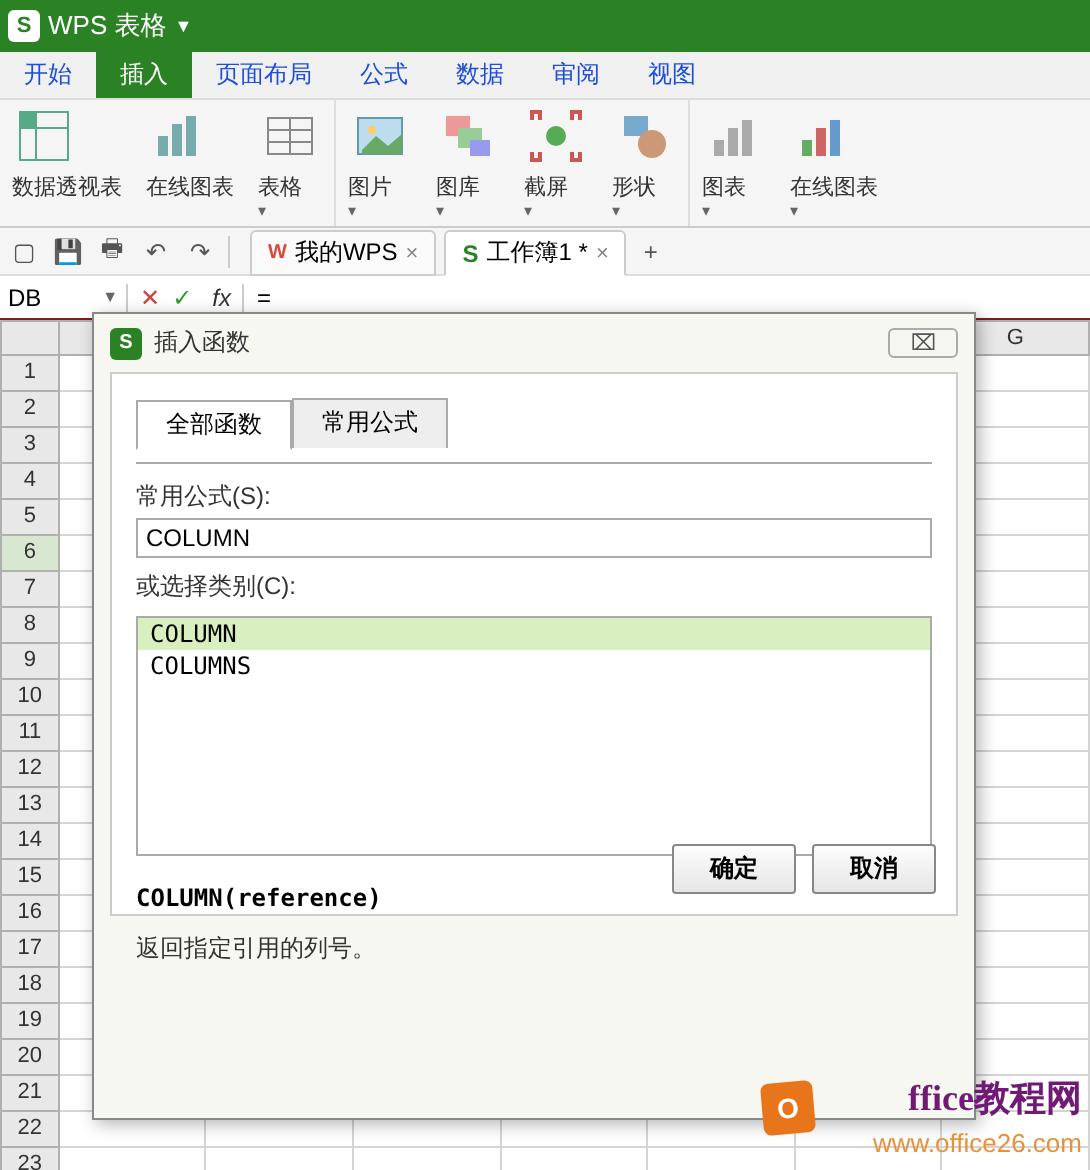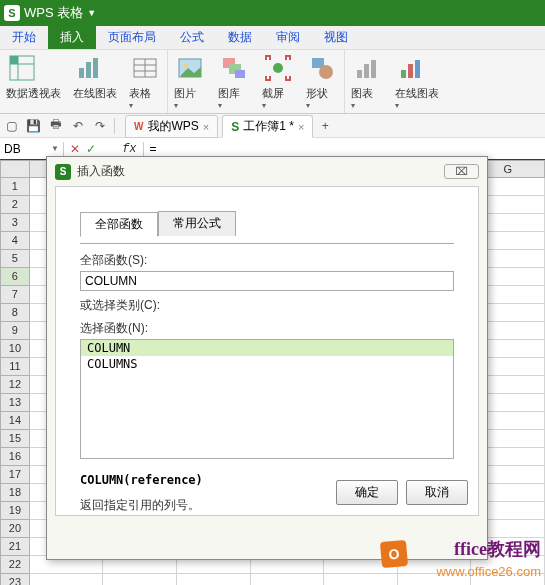--- a/index.html
+++ b/index.html
@@ -30,62 +30,62 @@
     .doc-tab .close { color: #888; font-size: 11px; }
     .doc-tab .wps-logo { color: #d84a38; font-weight: bold; font-size: 10px; }
     
     .name-box-row { display: flex; align-items: center; height: 22px; background: #fff; border-bottom: 1px solid #7f1d1d; }
     .name-box { width: 64px; padding: 0 4px; border-right: 1px solid #ccc; font-size: 12px; display: flex; align-items: center; }
     .name-box .dd { font-size: 8px; color: #666; margin-left: auto; }
     .fx-controls { display: flex; align-items: center; gap: 6px; padding: 0 6px; }
     .fx-btn { color: #888; font-size: 12px; cursor: pointer; }
     .fx-btn.red { color: #c44; }
     .fx-btn.green { color: #393; }
-    .fx-label { font-style: italic; color: #333; margin-left: 20px; font-family: Liberation Mono, monospace; }
+    .fx-label { font-style: italic; color: #333; margin-left: 4px; }
     .formula-bar { flex: 1; padding: 0 6px; border-left: 1px solid #ccc; }
     
     .col-headers { display: flex; background: #e8e8e8; height: 18px; }
     .corner { width: 30px; border: 1px solid #b0b0b0; background: #e8e8e8; }
     .col-h { width: 74px; text-align: center; border: 1px solid #b0b0b0; border-left: none; font-size: 11px; color: #333; line-height: 16px; }
     .col-h.sel { background: #d8e8d0; }
     
     .grid-area { position: relative; background: #fff; }
     .grid-row { display: flex; height: 18px; }
     .row-h { width: 30px; text-align: center; border: 1px solid #b0b0b0; border-top: none; background: #e8e8e8; font-size: 11px; color: #333; line-height: 16px; }
     .row-h.sel { background: #d8e8d0; }
     .cell { width: 74px; border-right: 1px solid #d4d4d4; border-bottom: 1px solid #d4d4d4; font-size: 11px; padding: 0 2px; text-align: right; line-height: 16px; }
     .cell.active { outline: 2px solid #2b8225; outline-offset: -1px; }
     
     .dialog { position: absolute; left: 46px; top: 156px; width: 442px; height: 404px; background: #f7f7f2; border: 1px solid #888; box-shadow: 2px 2px 8px rgba(0,0,0,0.3); }
     .dialog-title { display: flex; align-items: center; padding: 6px 8px; gap: 6px; }
     .dialog-title .icon { background: #2b8225; color: #fff; width: 16px; height: 16px; border-radius: 3px; display: flex; align-items: center; justify-content: center; font-size: 10px; font-weight: bold; }
     .dialog-title .text { font-size: 12px; color: #333; }
     .dialog-title .close { margin-left: auto; border: 1px solid #aaa; border-radius: 3px; padding: 0 10px; font-size: 11px; cursor: pointer; color:#555; }
     
-    .dialog-body { border: 1px solid #ccc; margin: 0 8px 8px 8px; background: #fff; padding: 24px; height: 330px; position: relative; }
+    .dialog-body { border: 1px solid #ccc; margin: 0 8px 8px 8px; background: #fff; padding: 12px; height: 272px; position: relative; }
     .dlg-tabs { display: flex; margin-bottom: 8px; }
     .dlg-tab { padding: 3px 14px; border: 1px solid #aaa; border-bottom: none; font-size: 12px; background: #eee; cursor: pointer; }
     .dlg-tab.active { background: #fff; border-bottom: 1px solid #fff; position: relative; top: 1px; }
     .dlg-tab-line { border-bottom: 1px solid #aaa; margin-top: -1px; margin-bottom: 8px; }
     
     .field-label { font-size: 12px; color: #333; margin-bottom: 2px; }
     .field-input { width: 100%; border: 1px solid #aaa; padding: 2px 4px; font-size: 12px; margin-bottom: 6px; height: 20px; }
     .field-row { display: flex; align-items: center; gap: 10px; margin-bottom: 6px; }
     .field-select { border: 1px solid #aaa; padding: 1px 4px; font-size: 12px; height: 20px; width: 260px; background: linear-gradient(#fff,#eee); }
     
     .func-list { border: 1px solid #aaa; height: 120px; background: #fff; overflow: auto; }
     .func-item { padding: 1px 6px; font-size: 12px; font-family: Consolas, monospace; cursor: pointer; }
     .func-item.sel { background: #d8f0c0; }
     
     .desc-area { margin-top: 14px; }
     .desc-sig { font-family: Consolas, monospace; font-weight: bold; font-size: 12px; margin-bottom: 10px; }
     .desc-text { font-size: 12px; color: #333; }
     
     .dialog-buttons { position: absolute; right: 10px; bottom: 10px; display: flex; gap: 8px; }
-    .dlg-btn { border: 1px solid #888; background: linear-gradient(#fdfdfd,#e6e6e6); padding: 3px 18px; font-size: 12px; border-radius: 2px; cursor: pointer; }
+    .dlg-btn { border: 1px solid #888; background: linear-gradient(#fdfdfd,#e6e6e6); padding: 3px 18px; font-size: 12px; border-radius: 2px; cursor: pointer; font-weight: bold; }
     
     .watermark { position: absolute; right: 4px; bottom: 24px; font-family: "Comic Sans MS", cursive; font-size: 18px; color: #701a75; font-weight: bold; }
     .watermark-url { position: absolute; right: 4px; bottom: 6px; font-family: Arial; font-size: 13px; color: #e9903a; }
     .watermark-logo { position: absolute; right: 138px; bottom: 18px; width: 26px; height: 26px; background: #e9751b; border-radius: 4px; display: flex; align-items: center; justify-content: center; color: #fff; font-weight: bold; font-size: 14px; transform: rotate(-5deg); }
     
     svg { display: block; }
   </style>
 </head>
 <body>
 
@@ -492,28 +492,27 @@
     <div class="text">插入函数</div>
     <div class="close">⌧</div>
   </div>
   <div class="dialog-body">
     <div class="dlg-tabs">
       <div class="dlg-tab active">全部函数</div>
       <div class="dlg-tab">常用公式</div>
     </div>
     <div class="dlg-tab-line"></div>
     
-    <div class="field-label">全部函数(S):</div>
+    <div class="field-label">常用公式(S):</div>
     <input class="field-input" value="COLUMN" style="">
     
     <div class="field-row">
       <div class="field-label" style="margin-bottom:0;">或选择类别(C):</div>
     </div>
     
-    <div class="field-label">选择函数(N):</div>
     <div class="func-list">
       <div class="func-item sel">COLUMN</div>
       <div class="func-item">COLUMNS</div>
     </div>
     
     <div class="desc-area">
       <div class="desc-sig">COLUMN(reference)</div>
       <div class="desc-text">返回指定引用的列号。</div>
     </div>
     

